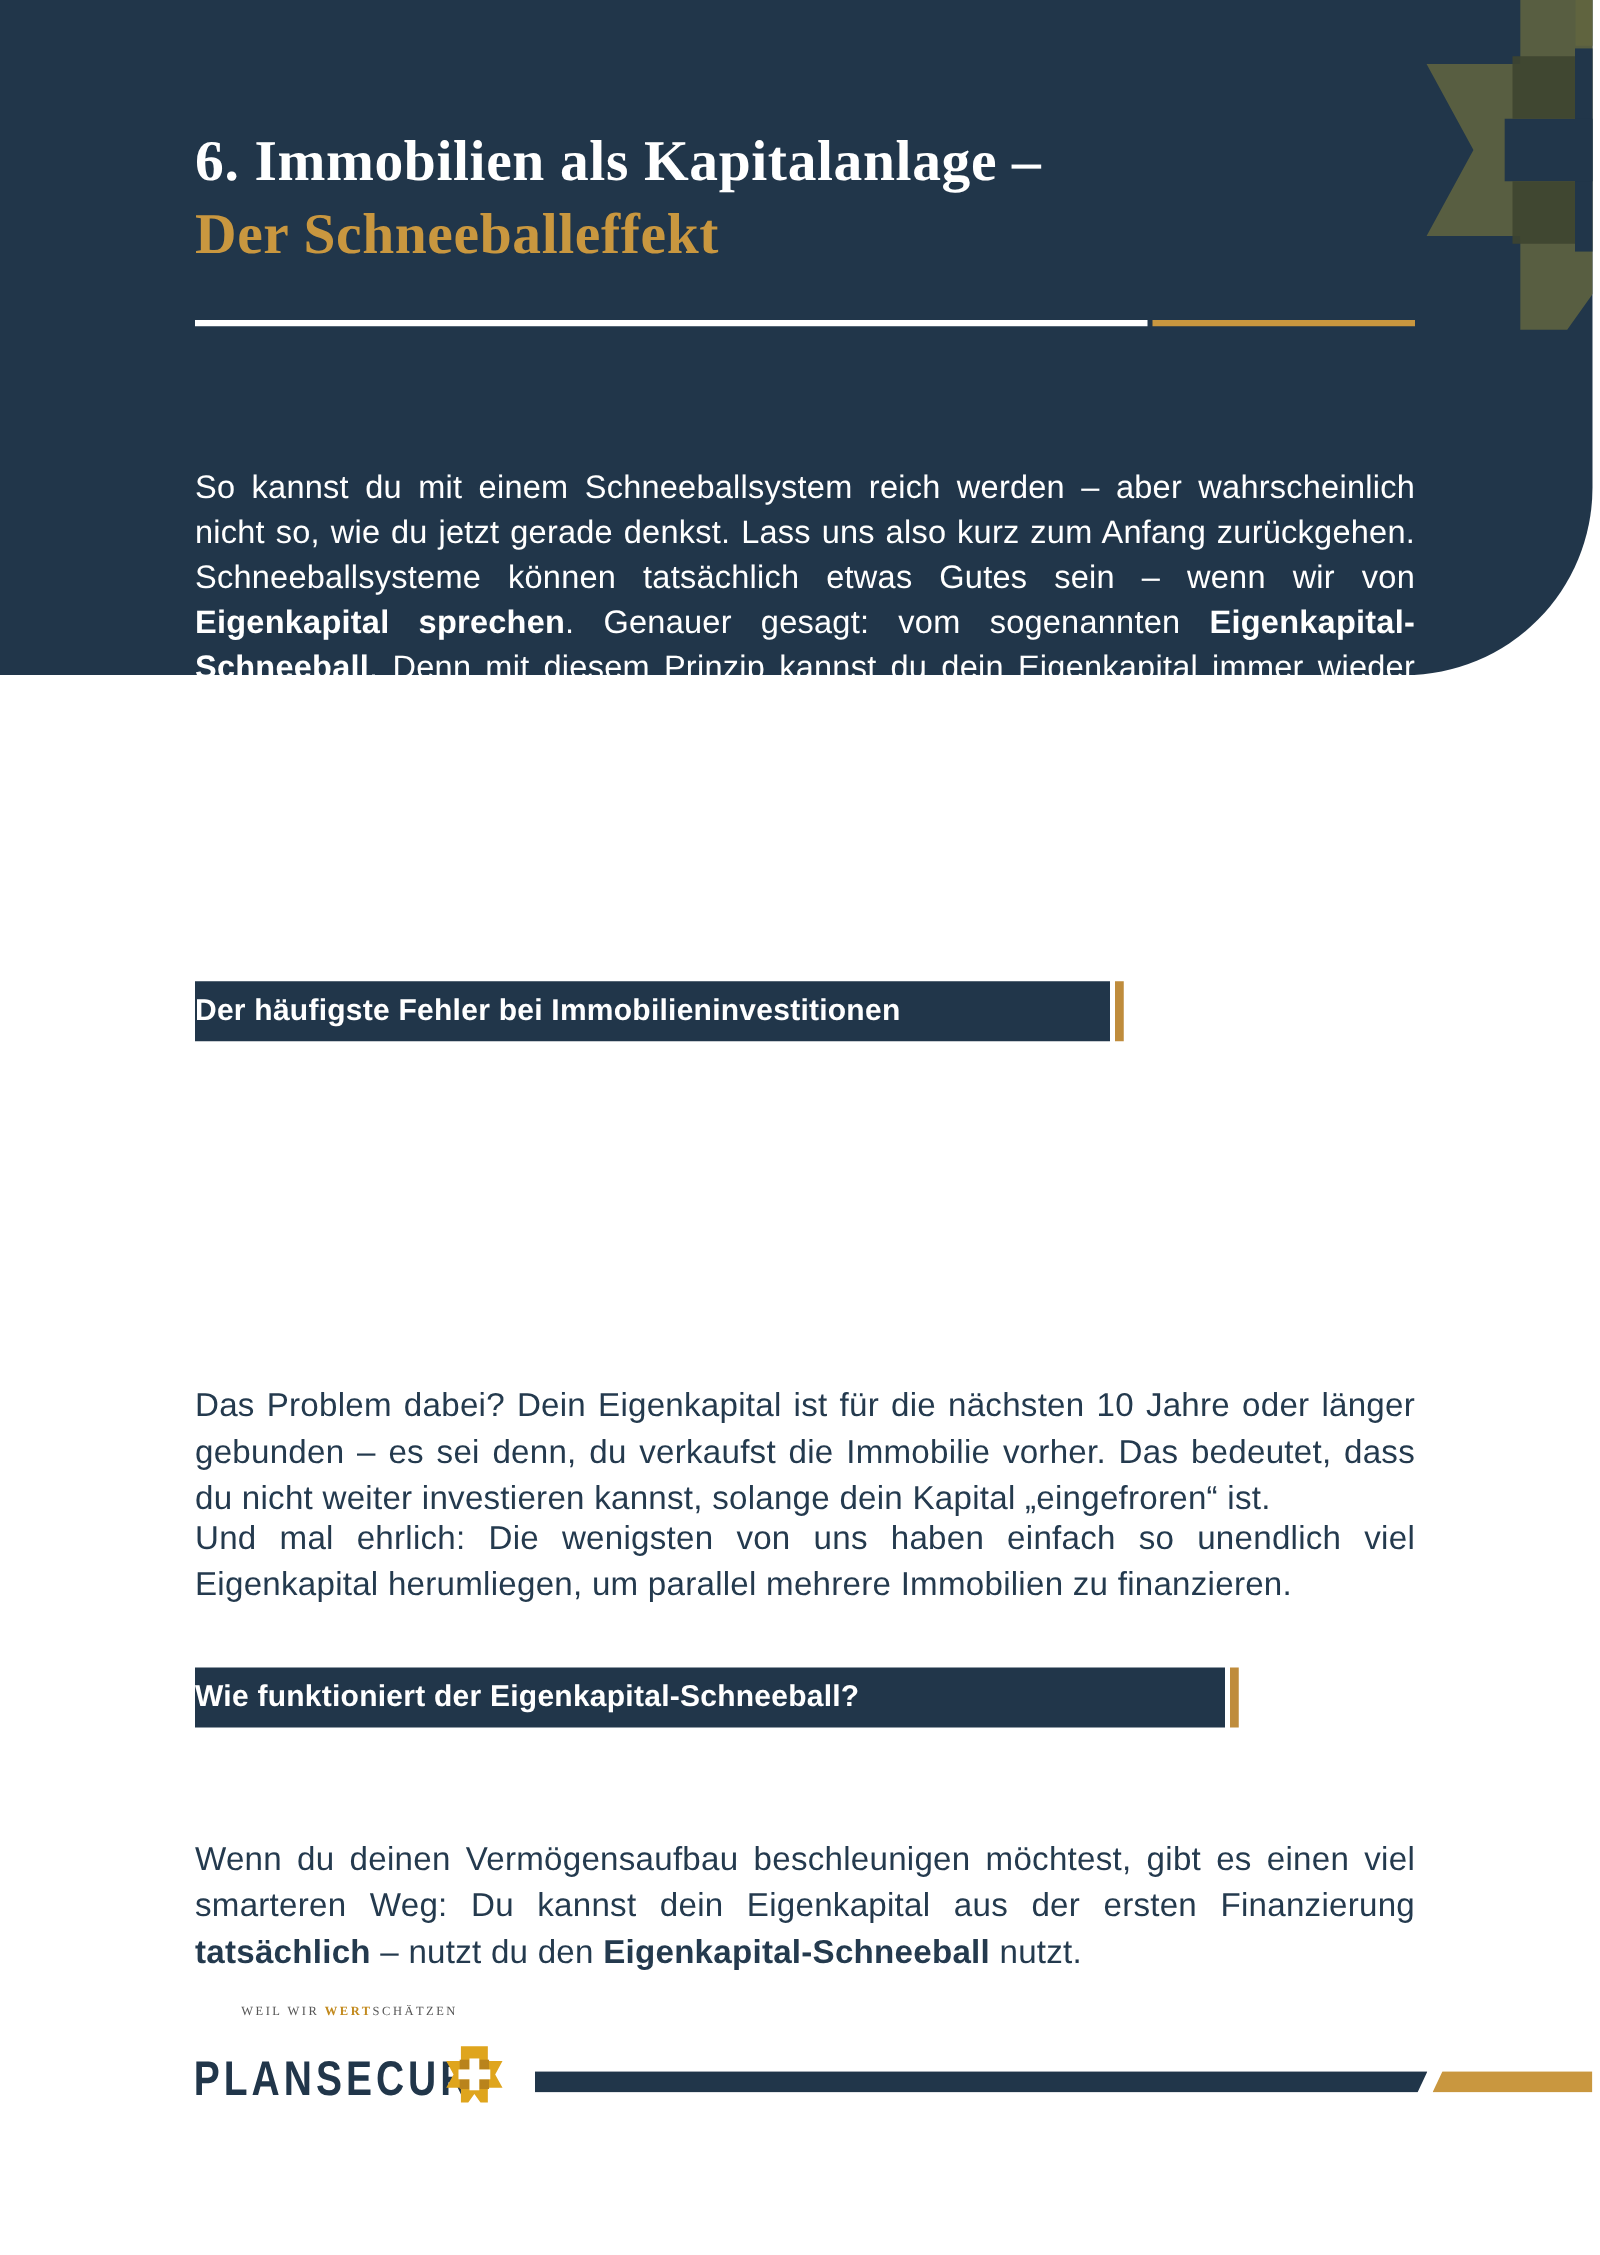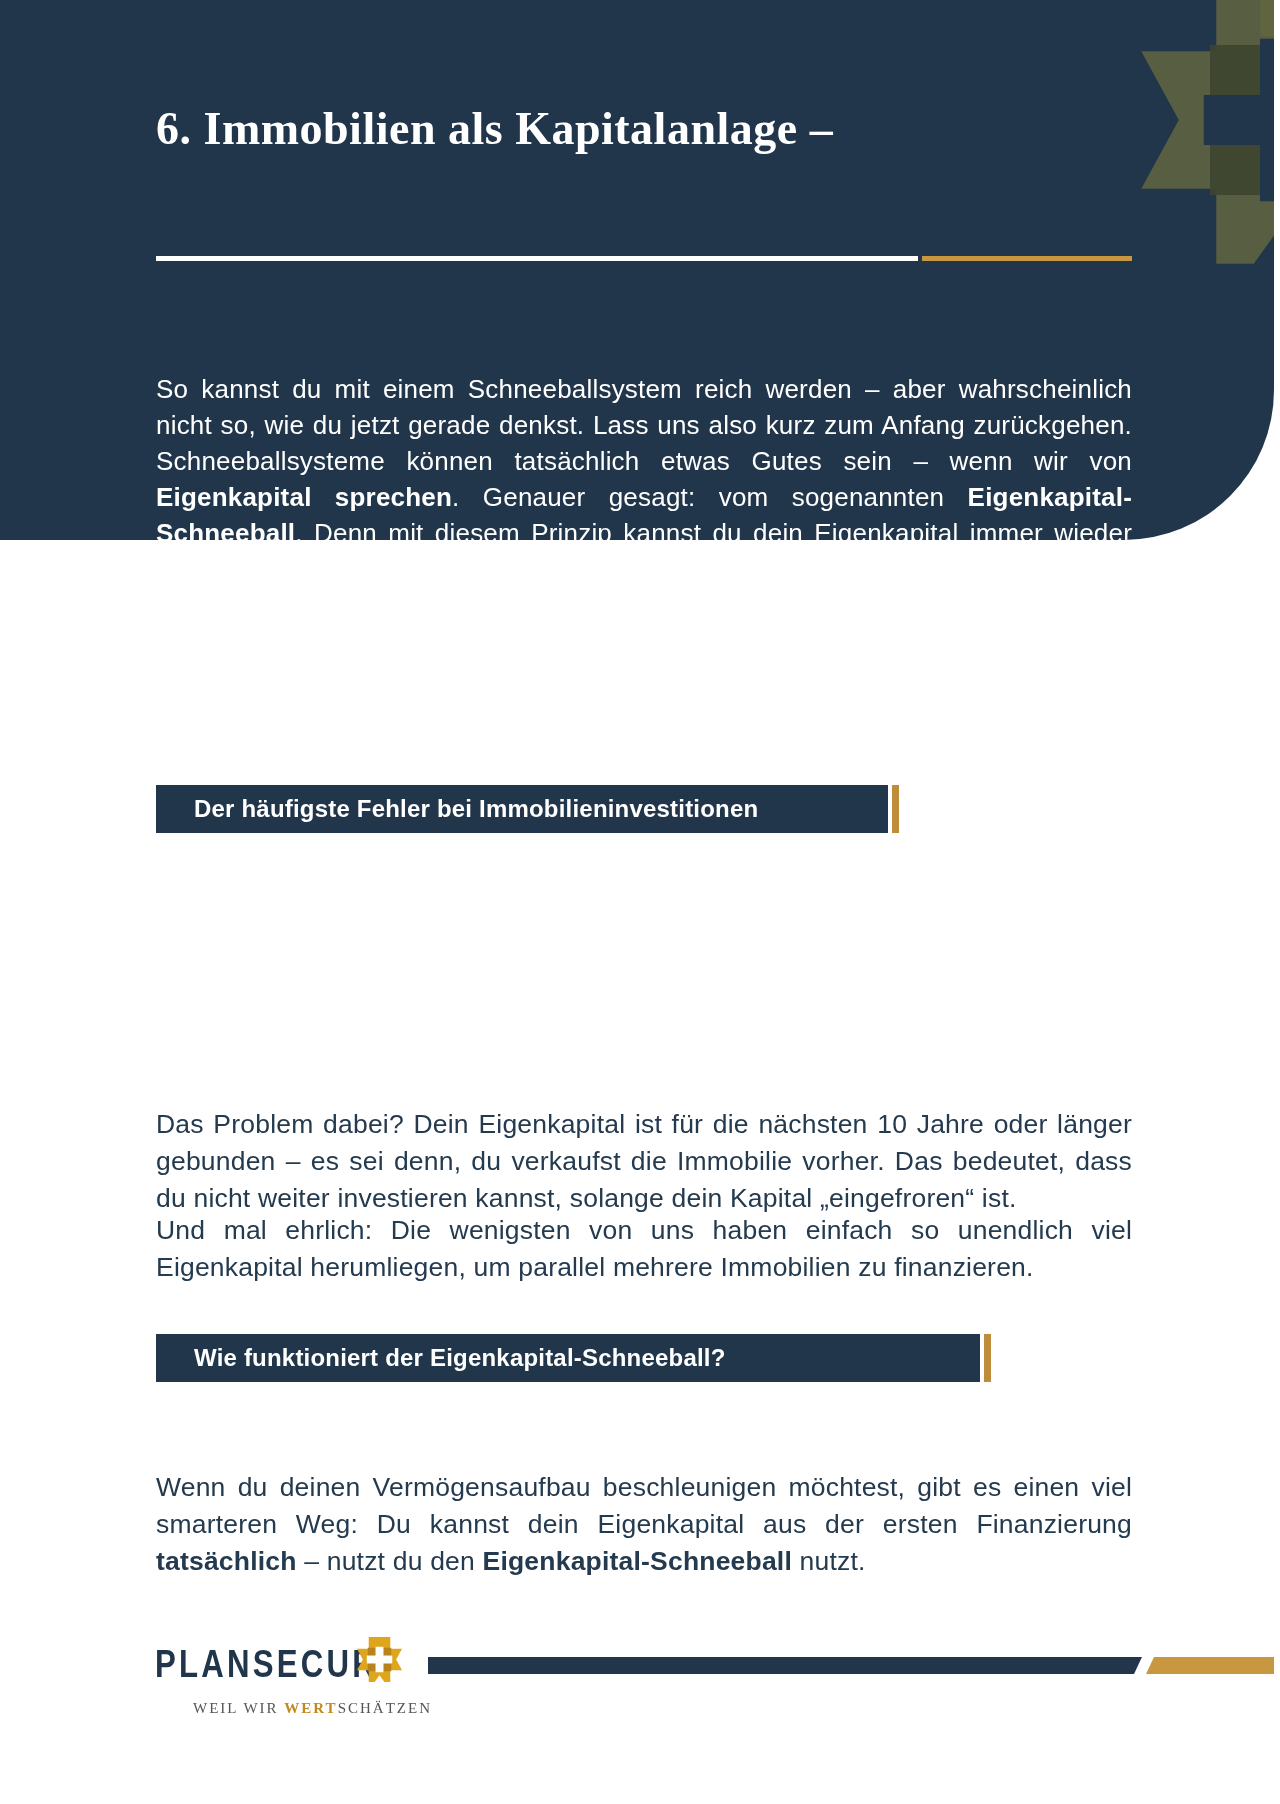--- a/index.html
+++ b/index.html
@@ -25,36 +25,36 @@
   .rule-gold{position:absolute;left:766px;top:0;width:210px;height:5px;background:var(--gold)}
   .hero-intro{position:absolute;left:156px;top:345px;width:976px;color:#fff;
               font-size:26px;line-height:36px;text-align:justify;letter-spacing:.2px;word-spacing:1px}
   .hero-intro b,.para b{font-weight:700}
 
   
   .bar{position:absolute;left:156px;height:48px;display:flex}
   .bar1{top:785px}
   .bar2{top:1334px}
   .bar-main{background:var(--navy);color:#fff;font-weight:700;font-size:24px;line-height:48px;
-            padding-left:38px;letter-spacing:.2px;white-space:nowrap}
+            letter-spacing:.2px;white-space:nowrap}
   .bar1 .bar-main{width:732px}
   .bar2 .bar-main{width:824px}
   .bar-accent{width:7px;background:var(--gold_dark);margin-left:4px}
 
   
   .para{position:absolute;left:156px;width:976px;color:var(--text);
         font-size:26.5px;line-height:37px;text-align:justify;letter-spacing:.2px}
   .p1{top:890px}.p2{top:1079px}.p3{top:1185px}.p4{top:1442px}
 
   
   .footer-brand{position:absolute;left:155px;top:1642px;color:var(--navy);font-size:39px;
                 font-weight:700;letter-spacing:4px;transform:scaleX(.8);transform-origin:0 0;white-space:nowrap}
   .logo-icon{position:absolute;left:356px;top:1636px;width:47px;height:47px}
-  .footer-tagline{position:absolute;left:193px;top:1700px;font-family:"Liberation Serif",serif;
-                  font-size:15px;letter-spacing:2px;color:#555;white-space:nowrap}
+  .footer-tagline{position:absolute;left:193px;top:1604px;font-family:"Liberation Serif",serif;
+                  font-size:10px;letter-spacing:2px;color:#555;white-space:nowrap}
   .footer-tagline .gold{color:var(--tagline_gold);font-weight:700}
   .footer-bar-navy{position:absolute;left:428px;top:1657px;width:714px;height:17px;background:var(--navy);
                    clip-path:polygon(0 0,100% 0,calc(100% - 8px) 100%,0 100%)}
   .footer-bar-gold{position:absolute;left:1146px;top:1657px;width:128px;height:17px;background:var(--gold);
                    clip-path:polygon(8px 0,100% 0,100% 100%,0 100%)}
 </style>
 </head>
 <body>
 
 <div class="page">
@@ -73,20 +73,21 @@
       <g style="fill:#3E4530;fill-opacity:.9">
         <rect x="12" y="12" width="8" height="8"></rect>
           <rect x="28" y="12" width="8" height="8"></rect>
         <rect x="12" y="28" width="8" height="8"></rect>
           <rect x="28" y="28" width="8" height="8"></rect>
       </g>
     </svg>
 
     <div class="hero-title">
       <div class="line1">6. Immobilien als Kapitalanlage –</div>
+      <div class="line2">Der Schneeballeffekt</div>
     </div>
 
     <div class="rule">
       <div class="rule-white"></div>
       <div class="rule-gold"></div>
     </div>
 
     <p class="hero-intro"><span>So kannst du mit einem Schneeballsystem reich werden – aber wahrscheinlich nicht so, wie du jetzt gerade denkst. Lass uns also kurz zum Anfang zurückgehen. Schneeballsysteme können tatsächlich etwas Gutes sein – wenn wir von </span><b>Eigenkapital sprechen</b><span>. Genauer gesagt: vom sogenannten </span><b>Eigenkapital-Schneeball</b><span>. Denn mit diesem Prinzip kannst du dein Eigenkapital immer wieder für verschiedene Immobilieninvestitionen nutzen. Wie genau funktioniert das? Ich erkläre es dir jetzt.</span></p>
   </div>
 

